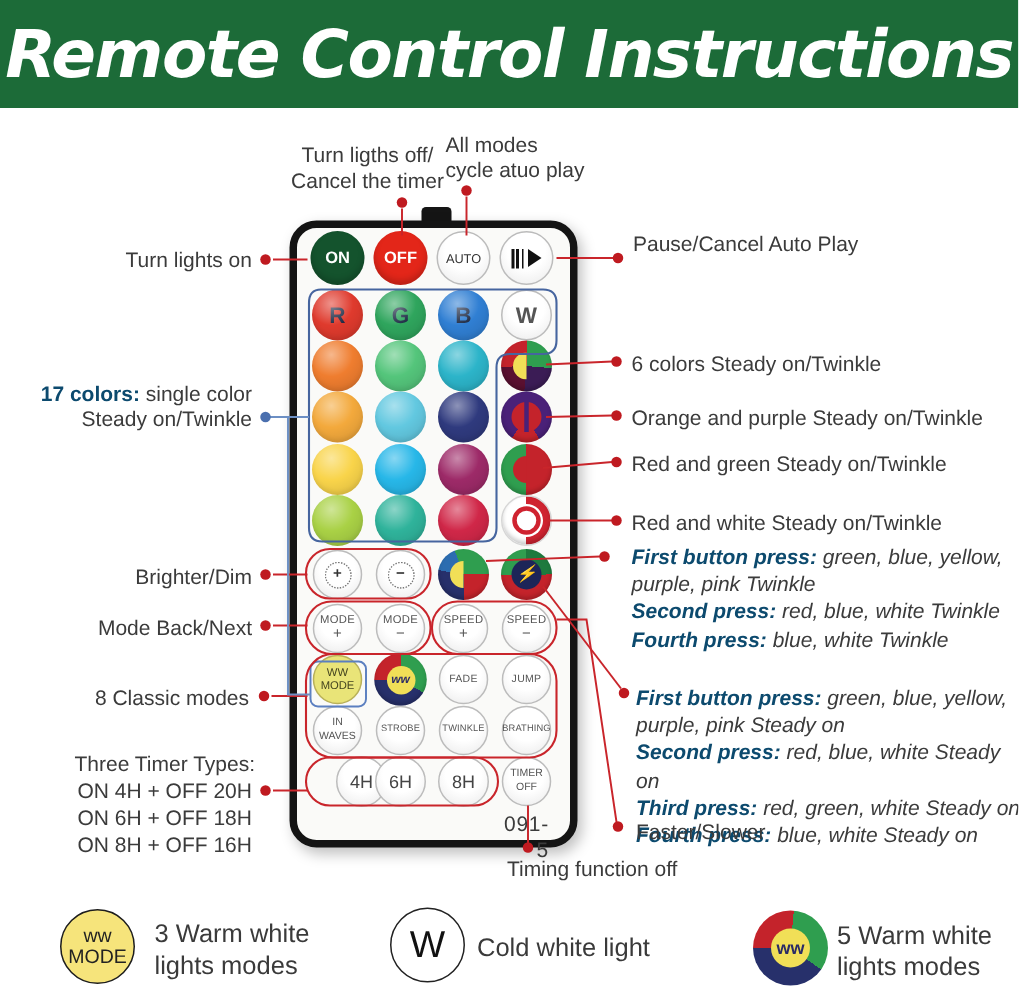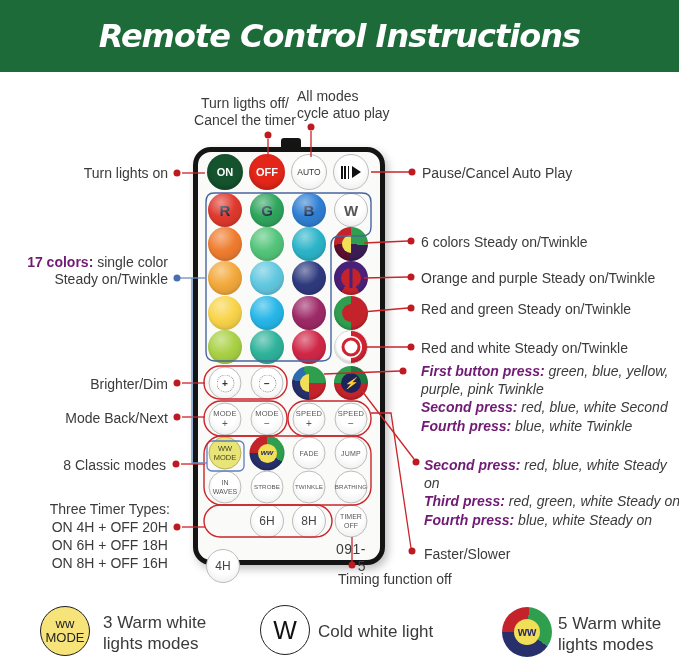--- a/index.html
+++ b/index.html
@@ -2,21 +2,21 @@
 <html><head>
 <meta charset="utf-8">
 <style>
   html,body{margin:0;padding:0;background:#fff;}
   .canvas{position:relative;width:679px;height:659px;background:#ffffff;overflow:hidden;
           font-family:"Liberation Sans",sans-serif;}
   
   .banner{position:absolute;left:0;top:0;width:679px;height:72px;display:flex;
           align-items:center;justify-content:center;}
   .banner h1{margin:0;color:#fff;font-family:"DejaVu Sans",sans-serif;
-             font-size:32px;font-weight:800;font-style:italic;letter-spacing:-1px;white-space:nowrap;}
+             font-size:44px;font-weight:800;font-style:italic;letter-spacing:-1px;white-space:nowrap;}
   
   .nub{position:absolute;left:281px;top:138px;width:20px;height:12px;background:#151515;border-radius:3px;}
   .remote{position:absolute;left:193px;top:147px;width:192px;height:418px;background:#fafaf8;
           border:5px solid #141414;border-radius:18px;box-sizing:border-box;
           box-shadow:3px 4px 9px rgba(0,0,0,.25);}
   .model{position:absolute;left:330px;top:541px;width:36px;text-align:right;
          font-size:8.5px;color:#666;letter-spacing:.5px;}
   
   .c{position:absolute;transform:translate(-50%,-50%);border-radius:50%;display:flex;
      flex-direction:column;align-items:center;justify-content:center;box-sizing:border-box;
@@ -68,21 +68,21 @@
   .navydisc{position:absolute;left:50%;top:50%;width:20px;height:20px;transform:translate(-50%,-50%);
             border-radius:50%;background:#1d2558;display:flex;align-items:center;justify-content:center;}
   .bolt{font-size:11px;color:#f2d22e;line-height:1;}
   .ywdisc{position:absolute;left:50%;top:50%;width:19px;height:19px;transform:translate(-50%,-50%);
           border-radius:50%;background:#f1df57;display:flex;align-items:center;justify-content:center;
           font-size:8px;font-weight:bold;color:#2b2b66;}
   
   .overlay{position:absolute;left:0;top:0;width:679px;height:659px;pointer-events:none;}
   
   .ann{position:absolute;font-size:14px;color:#3b3b3b;line-height:17px;}
-  .ann b{color:#701a75;text-align:right;}
+  .ann b{color:#0c4a6e;text-align:right;}
   .r-align{text-align:right;} .ctr{text-align:center;}
   .pressblock{width:256px;line-height:18.2px;font-style:italic;}
   
   .legend-ic{position:absolute;border-radius:50%;display:flex;flex-direction:column;
              align-items:center;justify-content:center;box-sizing:border-box;text-align:center;}
   .lg1{left:40px;top:606px;width:50px;height:50px;background:#f6e47b;border:1.5px solid #1d1d1d;}
   .lg1 span{display:block;font-size:13px;color:#222;line-height:1.1;}
   .lg2{left:260px;top:605px;width:50px;height:50px;background:#fff;border:1.4px solid #222;}
   .lg2 span{font-size:25px;color:#111;}
   .lg3{left:502px;top:607px;width:50px;height:50px;
@@ -217,21 +217,21 @@
   <div class="c d33 whiteb" style="left:267px;top:487px;">
       <span class="small2">STROBE</span>
     </div>
   <div class="c d33 whiteb" style="left:309px;top:487px;">
       <span class="small2">TWINKLE</span>
     </div>
   <div class="c d33 whiteb" style="left:351px;top:487px;">
       <span class="small2">BRATHING</span>
     </div>
 
-  <div class="c d34 whiteb" style="left:223px;top:521px;margin-top:45px;">
+  <div class="c d34 whiteb" style="left:241px;top:521px;">
       <span class="timerbig">4H</span>
     </div>
   <div class="c d34 whiteb" style="left:267px;top:521px;">
       <span class="timerbig">6H</span>
     </div>
   <div class="c d34 whiteb" style="left:309px;top:521px;">
       <span class="timerbig">8H</span>
     </div>
   <div class="c d33 whiteb twoline" style="left:351px;top:521px;">
       <span>TIMER</span>
@@ -296,21 +296,21 @@
 
   <div class="ann r-align" style="right:511px;top:165px;">Turn lights on</div>
   <div class="ann ctr" style="left:170px;top:95px;width:150px;">
     <span>Turn ligths off/</span><br>
     <span>Cancel the timer</span>
   </div>
   <div class="ann" style="left:297px;top:88px;">
     <span>All modes</span><br>
     <span>cycle atuo play</span>
   </div>
-  <div class="ann" style="left:422px;top:165px;text-align:center;">Pause/Cancel Auto Play</div>
+  <div class="ann" style="left:422px;top:154px;text-align:center;">Pause/Cancel Auto Play</div>
 
   <div class="ann r-align" style="right:511px;top:254px;">
     <b>17 colors:</b><span> single color</span><br>
     <span>Steady on/Twinkle</span>
   </div>
   <div class="ann r-align" style="right:511px;top:376px;">Brighter/Dim</div>
   <div class="ann r-align" style="right:511px;top:410px;">Mode Back/Next</div>
   <div class="ann r-align" style="right:513px;top:457px;">8 Classic modes</div>
   <div class="ann ctr" style="right:509px;top:500px;line-height:18px;">
     <span>Three Timer Types:</span><br>
@@ -319,25 +319,26 @@
     <span>ON 8H + OFF 16H</span>
   </div>
 
   <div class="ann" style="left:421px;top:234px;">6 colors Steady on/Twinkle</div>
   <div class="ann" style="left:421px;top:270px;">Orange and purple Steady on/Twinkle</div>
   <div class="ann" style="left:421px;top:301px;">Red and green Steady on/Twinkle</div>
   <div class="ann" style="left:421px;top:340px;">Red and white Steady on/Twinkle</div>
 
   <div class="ann pressblock" style="left:421px;top:362px;">
     <div><b>First button press:</b><span> green, blue, yellow, purple, pink Twinkle</span></div>
-    <div><b>Second press:</b><span> red, blue, white Second</span></div>
+    <div><b>Second press:</b><span> red, blue, white Twinkle</span></div>
     <div><b>Fourth press:</b><span> blue, white Twinkle</span></div>
   </div>
 
   <div class="ann pressblock" style="left:424px;top:456px;">
+    <div><b>First button press:</b><span> green, blue, yellow, purple, pink Steady on</span></div>
     <div><b>Second press:</b><span> red, blue, white Steady on</span></div>
     <div><b>Third press:</b><span> red, green, white Steady on</span></div>
     <div><b>Fourth press:</b><span> blue, white Steady on</span></div>
   </div>
 
   <div class="ann" style="left:424px;top:546px;">Faster/Slower</div>
   <div class="ann" style="left:338px;top:571px;">Timing function off</div>
 
   <div class="legend-ic lg1">
     <span>ww</span>

